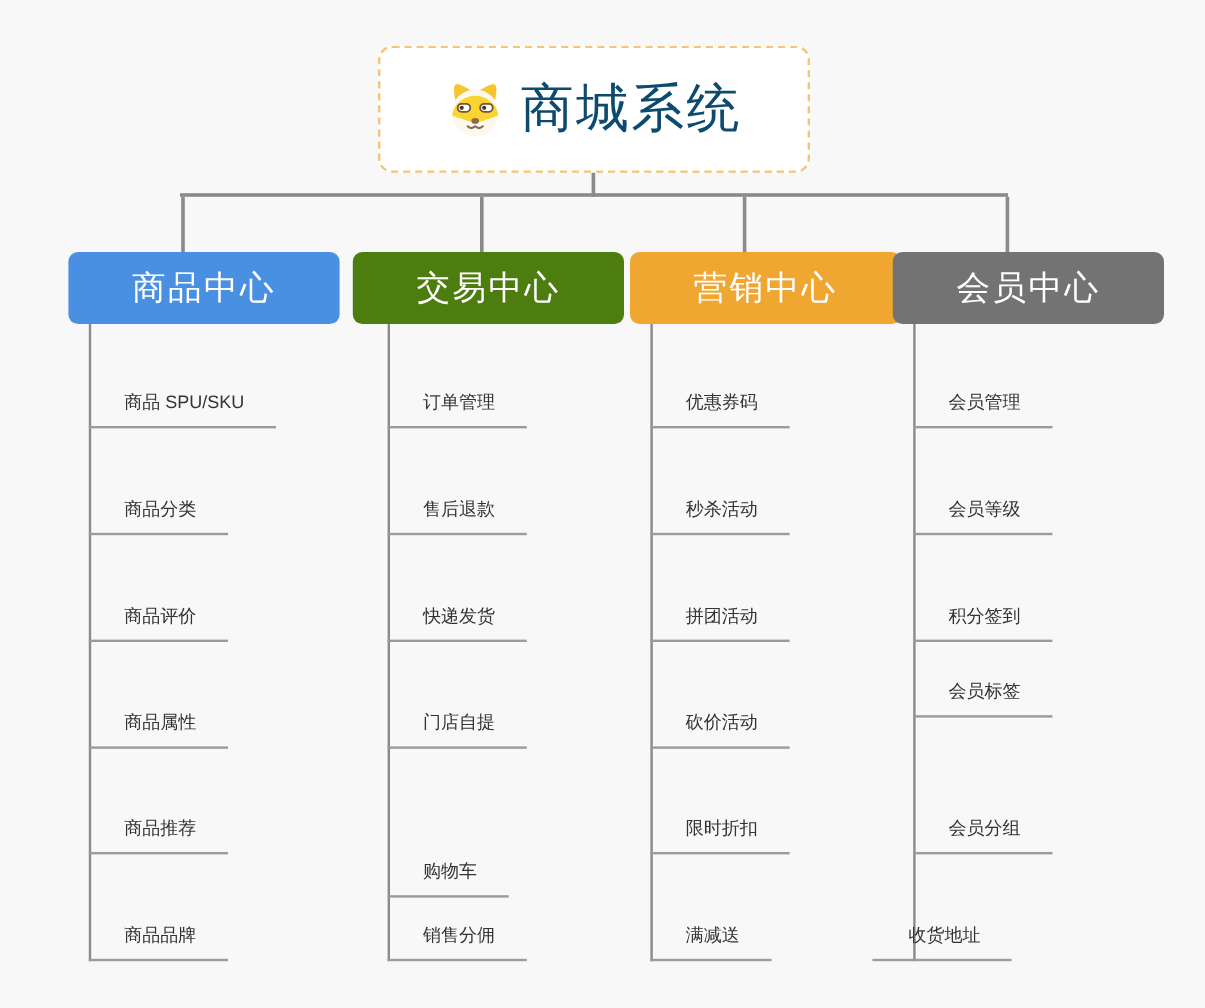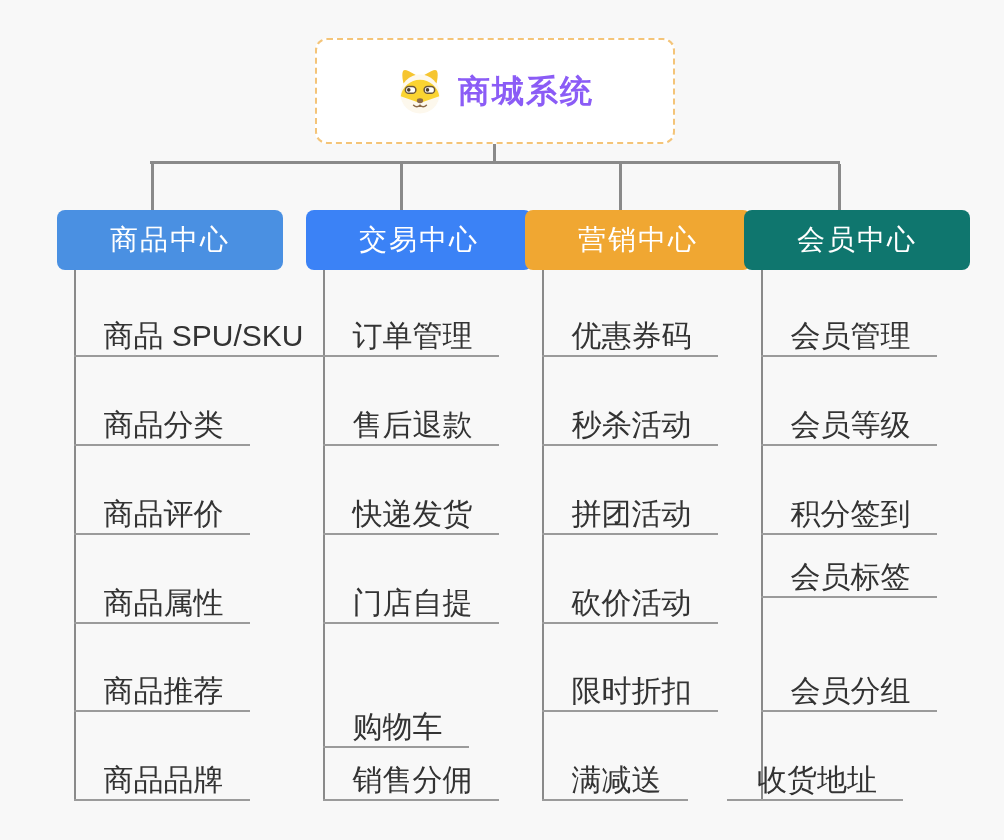--- a/index.html
+++ b/index.html
@@ -5,21 +5,21 @@
   html,body{margin:0;padding:0;background:#f8f8f8;}
   body{font-family:"Liberation Sans","DejaVu Sans",sans-serif;}
   .canvas{position:relative;width:1004px;height:840px;background:#f8f8f8;overflow:hidden;}
 
   
   .root-node{
     position:absolute;left:315px;top:38px;width:360px;height:106px;
     background:#ffffff;border:2px dashed #f4c478;border-radius:12px;
     box-sizing:border-box;display:flex;align-items:center;justify-content:center;gap:14px;
   }
-  .root-label{font-size:32px;color:#8b5cf6;font-weight:700;letter-spacing:2px;line-height:1;}
+  .root-label{font-size:44px;color:#0c4a6e;font-weight:400;letter-spacing:2px;line-height:1;}
   .dog-icon{width:48px;height:48px;display:block;}
 
   
   .line{position:absolute;background:#8a8a8a;}
   .root-stem{left:493px;top:144px;width:3px;height:20px;}
   .bus{left:150px;top:161px;width:690px;height:3px;}
   .stem{top:164px;width:3px;height:46px;}
   .trunk{top:270px;width:2px;height:531px;background:#8a8a8a;}
 
   
@@ -28,21 +28,21 @@
     display:flex;align-items:center;justify-content:center;
     color:#ffffff;font-size:28px;font-weight:500;letter-spacing:2px;
     box-sizing:border-box;
   }
 
   
   .child{
     position:absolute;white-space:nowrap;
     padding:0 26px 2px 30px;line-height:34px;height:34px;
     border-bottom:2px solid #9b9b9b;
-    font-size:30px;color:#333333;
+    font-size:15px;color:#333333;
   }
 </style>
 </head>
 <body>
 
 <div class="canvas">
 
   <div class="root-node">
     <svg class="dog-icon" viewBox="0 0 64 64" aria-hidden="true">
 
@@ -72,39 +72,39 @@
       <div class="line stem" style="left: 150.5px;"></div>
       <div class="branch-node" style="left: 57px; background: rgb(74, 144, 226);">商品中心</div>
       <div class="line trunk" style="left: 73.5px;"></div>
       <div class="child" style="left: 73.5px; top: 319px;">商品 SPU/SKU</div>
       <div class="child" style="left: 73.5px; top: 408px;">商品分类</div>
       <div class="child" style="left: 73.5px; top: 497px;">商品评价</div>
       <div class="child" style="left: 73.5px; top: 586px;">商品属性</div>
       <div class="child" style="left: 73.5px; top: 674px;">商品推荐</div>
       <div class="child" style="left: 73.5px; top: 763px;">商品品牌</div>
       <div class="line stem" style="left: 399.5px;"></div>
-      <div class="branch-node" style="left: 306px; background: #3b82f6;">交易中心</div>
+      <div class="branch-node" style="left: 294px; background: #4d7c0f;">交易中心</div>
       <div class="line trunk" style="left: 322.5px;"></div>
       <div class="child" style="left: 322.5px; top: 319px;">订单管理</div>
       <div class="child" style="left: 322.5px; top: 408px;">售后退款</div>
       <div class="child" style="left: 322.5px; top: 497px;">快递发货</div>
       <div class="child" style="left: 322.5px; top: 586px;">门店自提</div>
       <div class="child" style="left: 322.5px; top: 674px; margin-top: 36px;">购物车</div>
       <div class="child" style="left: 322.5px; top: 763px;">销售分佣</div>
       <div class="line stem" style="left: 618.5px;"></div>
       <div class="branch-node" style="left: 525px; background: rgb(240, 167, 50);">营销中心</div>
       <div class="line trunk" style="left: 541.5px;"></div>
       <div class="child" style="left: 541.5px; top: 319px;">优惠券码</div>
       <div class="child" style="left: 541.5px; top: 408px;">秒杀活动</div>
       <div class="child" style="left: 541.5px; top: 497px;">拼团活动</div>
       <div class="child" style="left: 541.5px; top: 586px;">砍价活动</div>
       <div class="child" style="left: 541.5px; top: 674px;">限时折扣</div>
       <div class="child" style="left: 541.5px; top: 763px;">满减送</div>
       <div class="line stem" style="left: 837.5px;"></div>
-      <div class="branch-node" style="left: 744px; background: #0f766e;">会员中心</div>
+      <div class="branch-node" style="left: 744px; background: #737373;">会员中心</div>
       <div class="line trunk" style="left: 760.5px;"></div>
       <div class="child" style="left: 760.5px; top: 319px;">会员管理</div>
       <div class="child" style="left: 760.5px; top: 408px;">会员等级</div>
       <div class="child" style="left: 760.5px; top: 497px;">积分签到</div>
       <div class="child" style="left: 760.5px; top: 560px;">会员标签</div>
       <div class="child" style="left: 760.5px; top: 674px;">会员分组</div>
       <div class="child" style="left: 727px; top: 763px;">收货地址</div>
     </div>
 
 </div>

